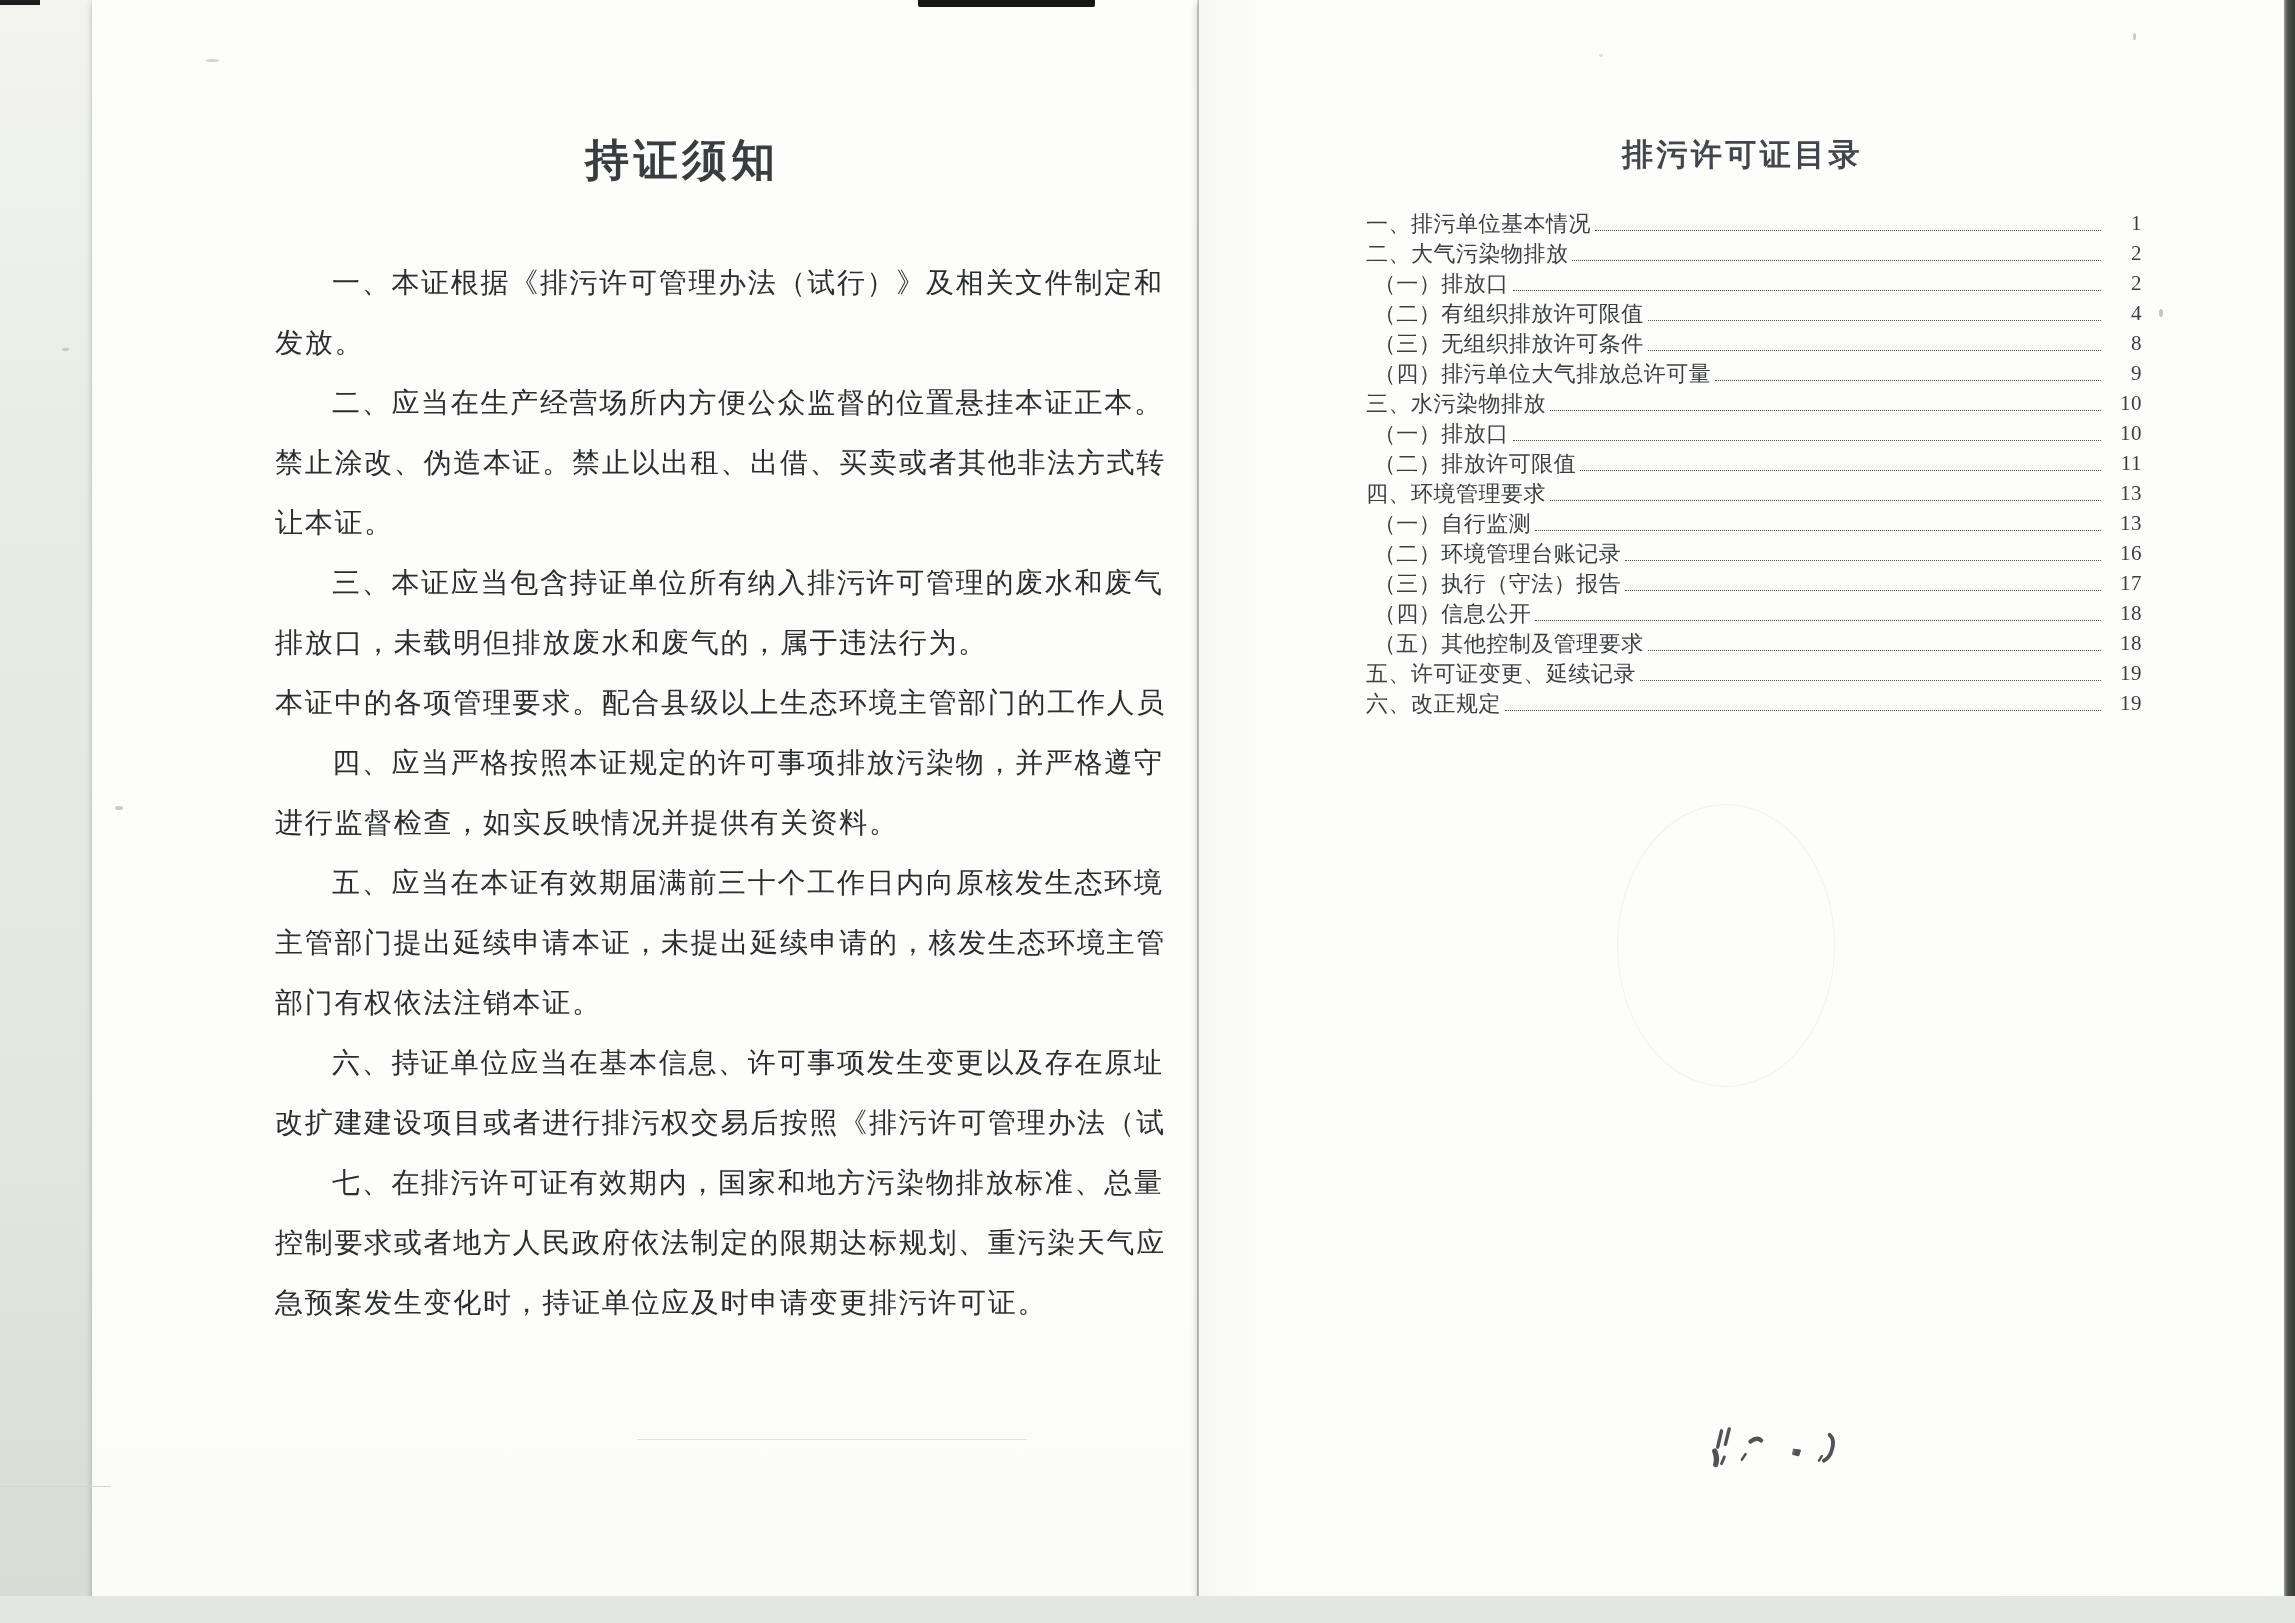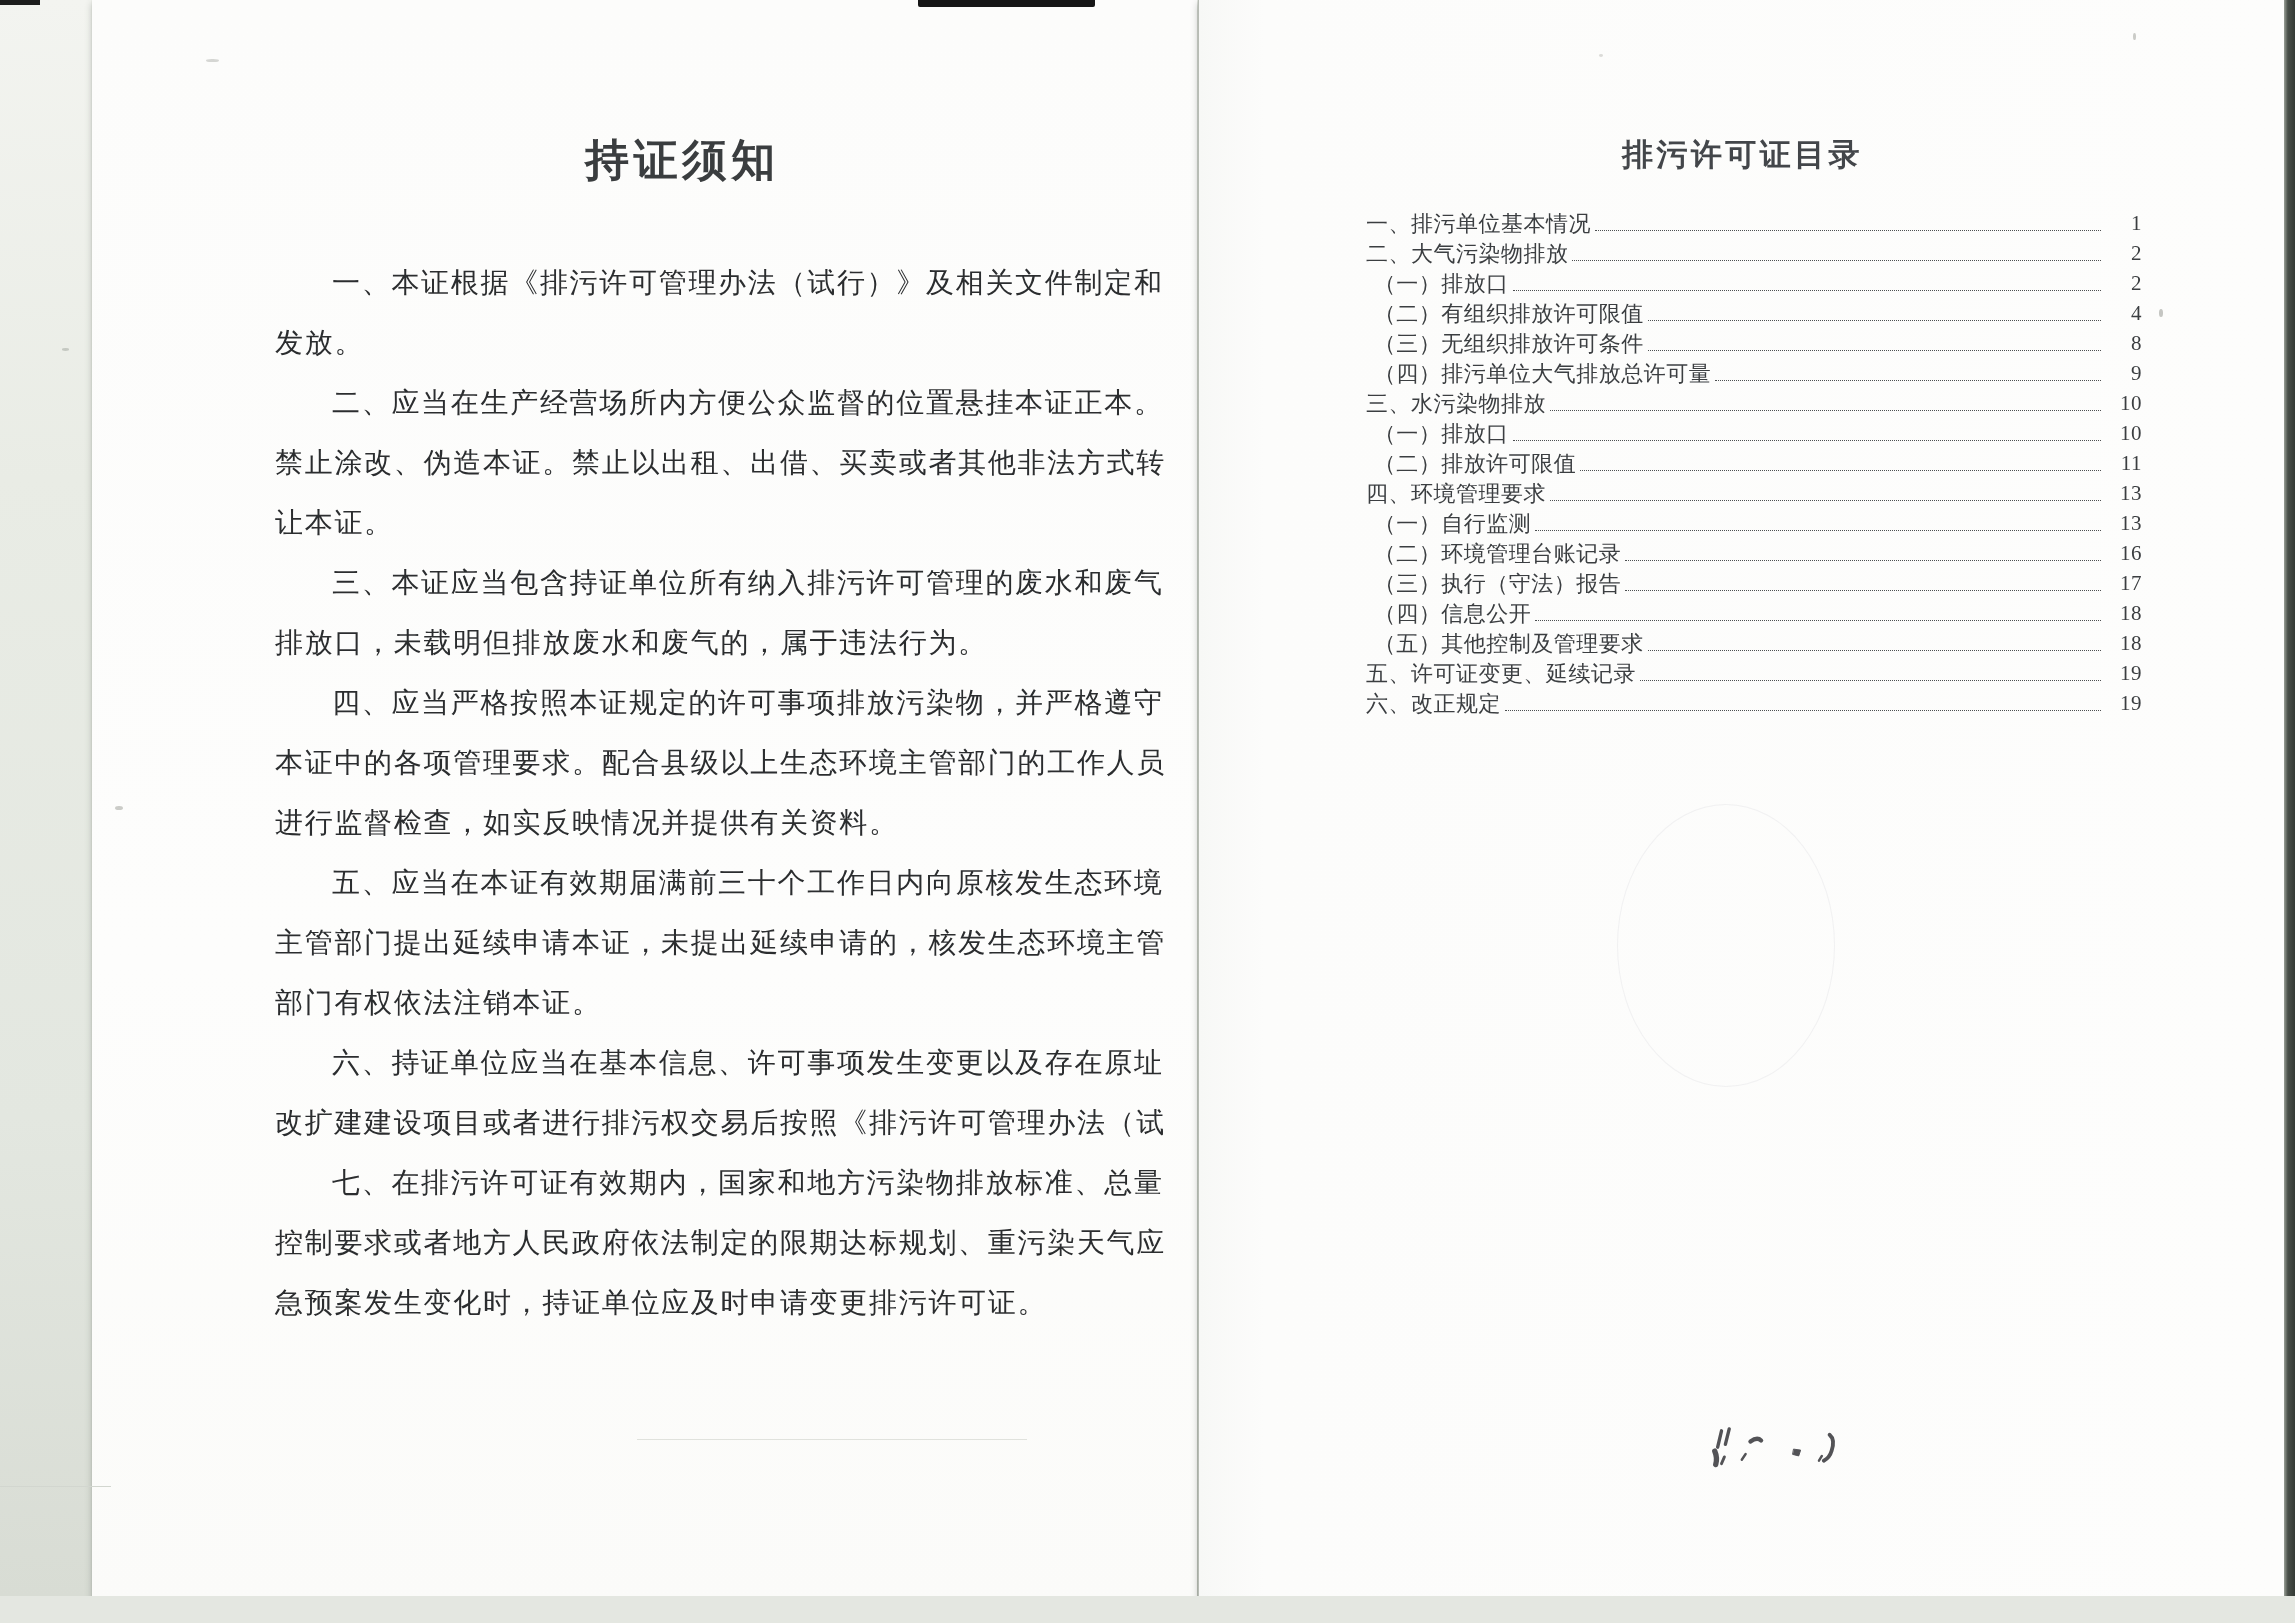--- a/index.html
+++ b/index.html
@@ -67,22 +67,22 @@
   <div class="page" id="left-page">
     <div id="notice-title">持证须知</div>
     <div id="notice-body">
       <div class="line indent">一、本证根据《排污许可管理办法（试行）》及相关文件制定和</div>
       <div class="line">发放。</div>
       <div class="line indent">二、应当在生产经营场所内方便公众监督的位置悬挂本证正本。</div>
       <div class="line">禁止涂改、伪造本证。禁止以出租、出借、买卖或者其他非法方式转</div>
       <div class="line">让本证。</div>
       <div class="line indent">三、本证应当包含持证单位所有纳入排污许可管理的废水和废气</div>
       <div class="line">排放口，未载明但排放废水和废气的，属于违法行为。</div>
+      <div class="line">本证中的各项管理要求。配合县级以上生态环境主管部门的工作人员</div>
       <div class="line indent">四、应当严格按照本证规定的许可事项排放污染物，并严格遵守</div>
-      <div class="line">本证中的各项管理要求。配合县级以上生态环境主管部门的工作人员</div>
       <div class="line">进行监督检查，如实反映情况并提供有关资料。</div>
       <div class="line indent">五、应当在本证有效期届满前三十个工作日内向原核发生态环境</div>
       <div class="line">主管部门提出延续申请本证，未提出延续申请的，核发生态环境主管</div>
       <div class="line">部门有权依法注销本证。</div>
       <div class="line indent">六、持证单位应当在基本信息、许可事项发生变更以及存在原址</div>
       <div class="line">改扩建建设项目或者进行排污权交易后按照《排污许可管理办法（试</div>
       <div class="line indent">七、在排污许可证有效期内，国家和地方污染物排放标准、总量</div>
       <div class="line">控制要求或者地方人民政府依法制定的限期达标规划、重污染天气应</div>
       <div class="line">急预案发生变化时，持证单位应及时申请变更排污许可证。</div>
     </div>

